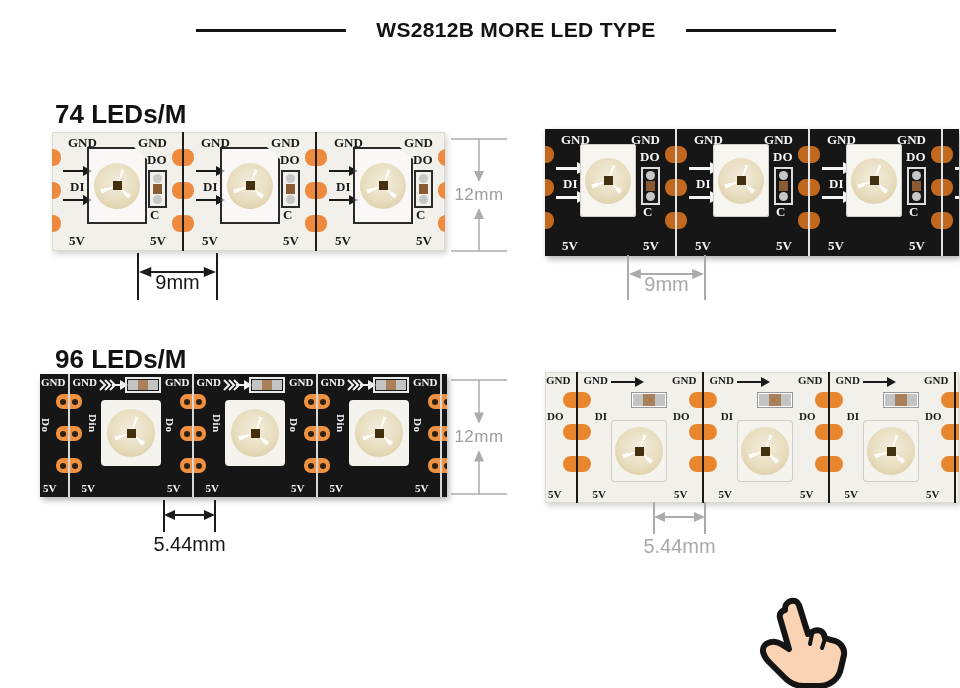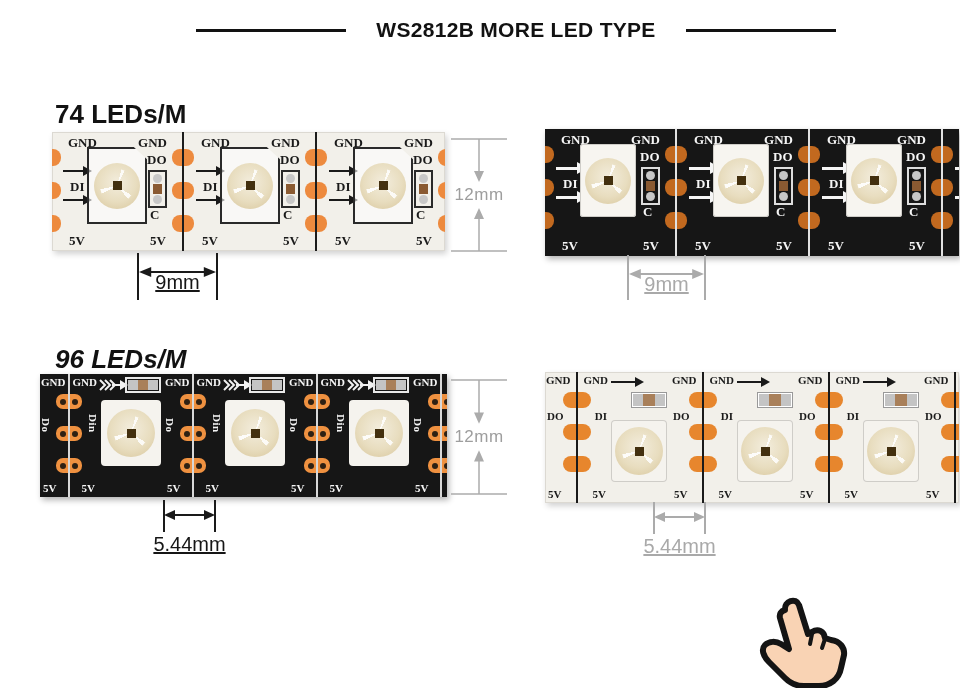--- a/index.html
+++ b/index.html
@@ -5,21 +5,21 @@
   html,body{margin:0;padding:0;background:#fff;}
   .page{position:relative;width:960px;height:688px;background:#ffffff;overflow:hidden;
         font-family:"Liberation Sans",sans-serif;color:#161616;}
 
   
   .hdr{position:absolute;top:18px;left:0;width:100%;display:flex;align-items:center;justify-content:center;gap:30px;padding-left:36px;}
   .hdr .dash{width:150px;height:3px;background:#121212;}
   .hdr h1{margin:0;font-size:21px;font-weight:700;letter-spacing:.3px;color:#121212;}
 
   .sechead{position:absolute;left:55px;font-size:26px;font-weight:700;color:#121212;}
-  #h74{top:77px;} #h96{top:322px;font-style:italic;}
+  #h74{top:77px;} #h96{top:322px;}
 
   
   .strip{position:absolute;overflow:hidden;display:flex;}
   .sw{background:#F2F0EA;color:#1a1a1a;box-shadow:0 0 0 1px #dcd9d2 inset,2px 3px 6px rgba(0,0,0,.18);}
   .sb{background:#161616;color:#f5f5f5;box-shadow:2px 3px 6px rgba(0,0,0,.3);}
   .pcbtxt{font-family:"Liberation Serif",serif;font-weight:700;line-height:1;}
   .lbl{position:absolute;white-space:nowrap;}
 
   
   .arr{position:absolute;width:20px;height:2px;background:currentColor;color:inherit;}
@@ -101,21 +101,21 @@
   #dim74{left:450px;top:137px;height:116px;} #dim96{left:450px;top:378px;height:118px;}
   .dim svg{position:absolute;left:0;top:0;width:100%;height:100%;}
   .dimlabel{position:absolute;left:50%;top:50%;transform:translate(-50%,-50%);
             font-size:17px;color:#9E9E9E;letter-spacing:.5px;white-space:nowrap;}
 
   .pitch{position:absolute;}
   .pitch .ext{position:absolute;top:0;width:2px;height:100%;}
   .pitch .e1{left:0;} .pitch .e2{right:0;}
   .pitch.dark .ext{background:#1a1a1a;} .pitch.gray .ext{background:#ABABAB;}
   .pitch svg{position:absolute;left:0;width:100%;height:14px;}
-  .pitch .plabel{position:absolute;left:50%;transform:translateX(-50%);font-size:20px;white-space:nowrap;text-decoration:underline;}
+  .pitch .plabel{position:absolute;left:50%;transform:translateX(-50%);font-size:20px;white-space:nowrap;}
   .pitch.dark .plabel{color:#161616;} .pitch.gray .plabel{color:#A9A9A9;}
   #p9L{left:137px;top:253px;width:81px;height:47px;} #p9L svg{top:12px;} #p9L .plabel{top:18px;}
   #p9R{left:627px;top:255px;width:79px;height:45px;} #p9R svg{top:12px;} #p9R .plabel{top:18px;}
   #p544L{left:163px;top:500px;width:53px;height:57px;} #p544R{left:653px;top:502px;width:53px;height:55px;}
   .short .ext{height:32px;} .short svg{top:8px;} .short .plabel{top:33px;}
 
   
   #cta{position:absolute;left:667px;top:570px;width:287px;height:57px;background:#F5A72E;border:none;
        display:flex;align-items:center;justify-content:center;color:#fff;font-size:32px;font-weight:700;
        font-family:"Liberation Sans",sans-serif;letter-spacing:1px;cursor:pointer;}

